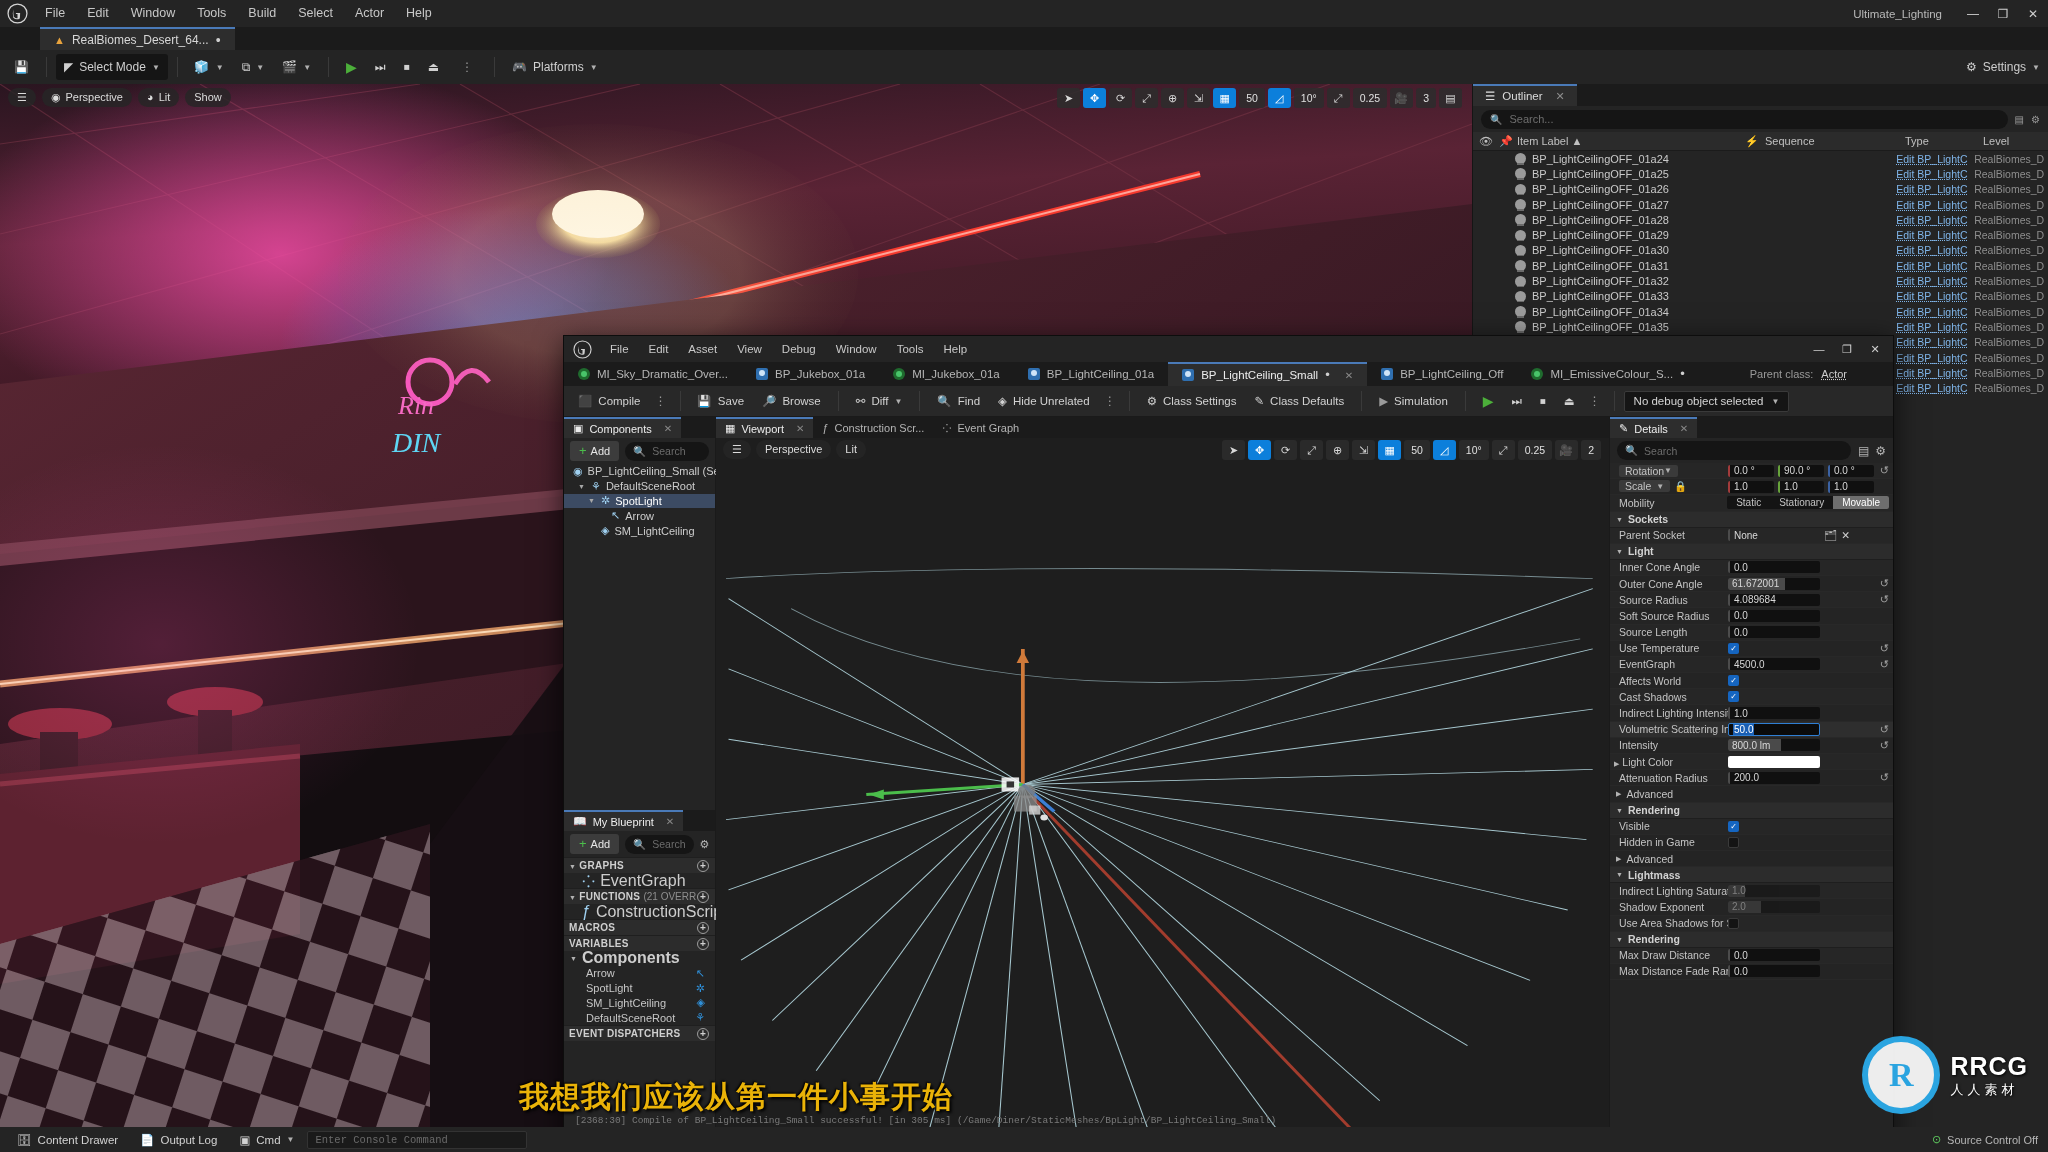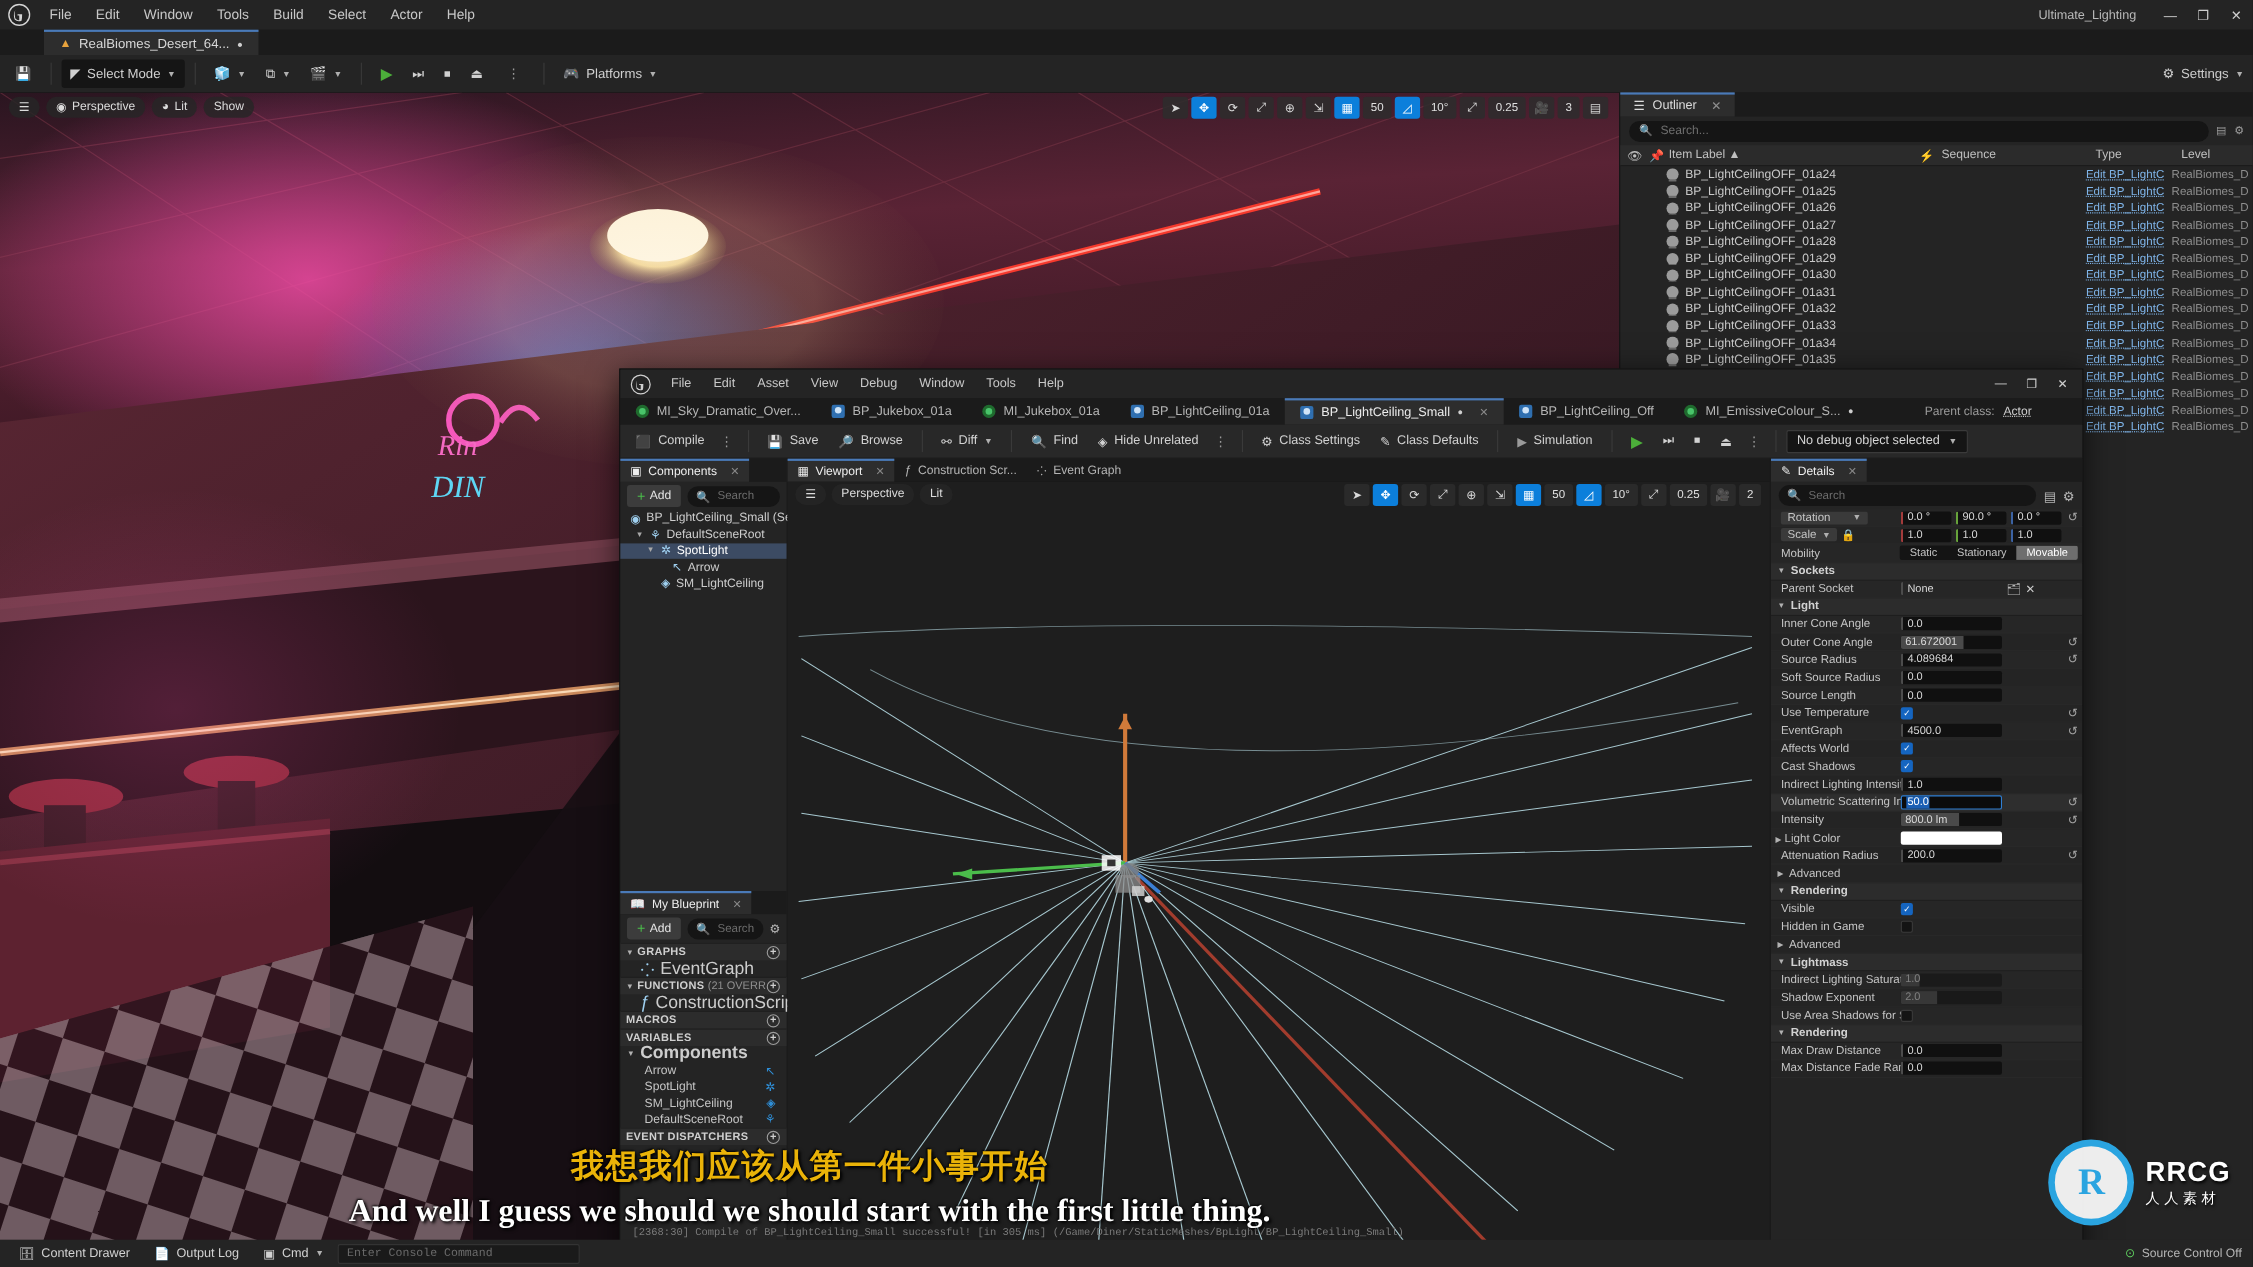--- a/index.html
+++ b/index.html
@@ -982,21 +982,21 @@
             <span>Search</span>
           </div>
           <div class="d-icons">
             <span>▤</span>
             <span>⚙</span>
           </div>
         </div>
         <div id="details-body" style="overflow:hidden">
             <div class="drow">
               <span class="dlabel" style="display:flex;align-items:center;gap:4px">
-                <span style="background:#3a3a3a;border-radius:2px;padding:0 6px;display:flex;align-items:center;gap:20px">
+                <span style="background:#3a3a3a;border-radius:2px;padding:0 6px;display:flex;align-items:center;gap:0">
                   <span>Rotation</span>
                   <span class="caret">▼</span>
                 </span>
               </span>
               <span class="dval">
                 <span class="numf w3 axr">0.0 °</span>
                 <span class="numf w3 axg">90.0 °</span>
                 <span class="numf w3 axb">0.0 °</span>
                 <span class="reset">↺</span>
               </span>
@@ -1211,21 +1211,20 @@
           </div>
       </div>
 
     </div>
   </div>
 
   <div class="bp-log">[2368:30] Compile of BP_LightCeiling_Small successful! [in 305 ms] (/Game/Diner/StaticMeshes/BpLight/BP_LightCeiling_Small)</div>
 
   <div class="subs">
     <div class="sub-cn">我想我们应该从第一件小事开始</div>
-    <div class="sub-en">And well I guess we should we should start with the first little thing.</div>
   </div>
 
   <div class="wm">
     <div class="wm-ring">
       <b>R</b>
     </div>
     <div class="wm-t">
       <span>RRCG</span>
       <small>人人素材</small>
     </div>

